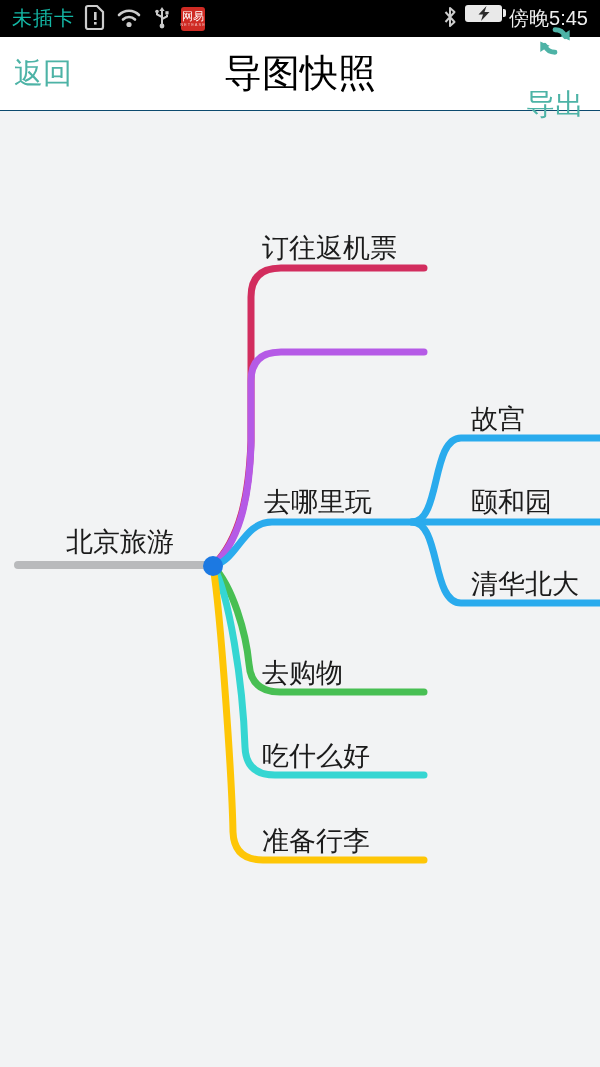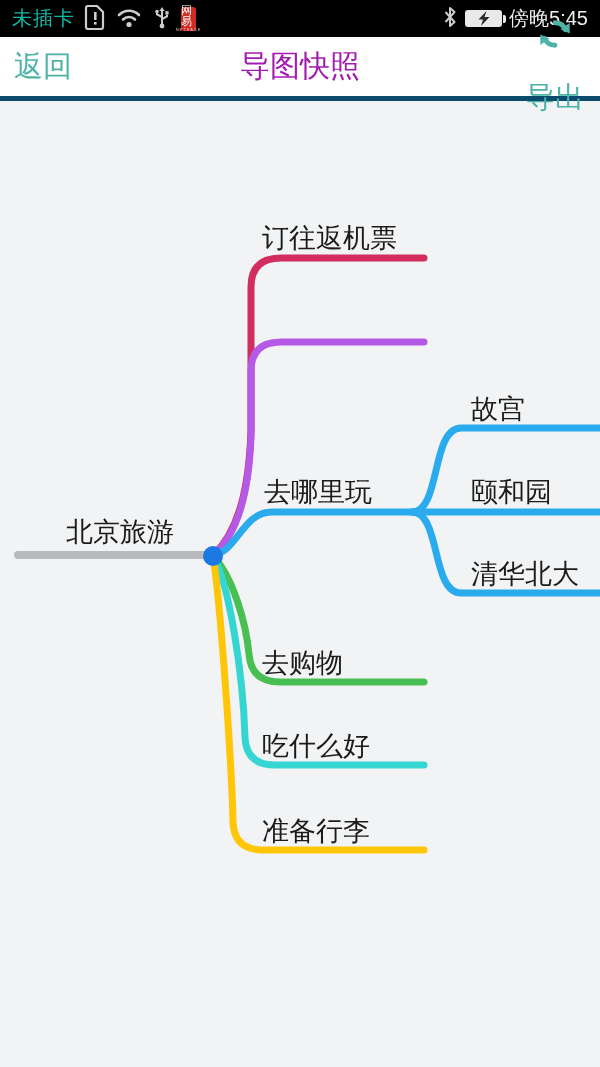--- a/index.html
+++ b/index.html
@@ -7,48 +7,48 @@
   body {
     font-family:"Liberation Sans","DejaVu Sans",sans-serif;
     width:600px; height:1067px; background:#f2f3f4; overflow:hidden; position:relative;
   }
   
   .status-bar {
     height:37px; background:#000; color:#ddd;
     display:flex; align-items:center; padding:0 12px; gap:9px;
   }
   .status-left { display:flex; align-items:center; gap:9px; }
-  .status-right { margin-left:auto; display:flex; align-items:center; gap:7px; }
+  .status-right { margin-left:auto; display:flex; gap:7px; }
   .sb-text { font-size:20px; color:#14b8a6; letter-spacing:1px; }
   .sb-time { font-size:20px; color:#eee; }
   .netease-logo {
-    width:15px; height:24px; background:#cf2b24; border-radius:3px;
+    width:24px; height:24px; background:#cf2b24; border-radius:3px;
     color:#fff; font-size:11px; display:flex; flex-direction:column;
     align-items:center; justify-content:center; line-height:1;
   }
   .netease-sub { font-size:4px; color:#f4bfbd; margin-top:1px; letter-spacing:1px; }
   .battery {
     position:relative; width:37px; height:17px; background:#e9e9e9;
     border-radius:3px; display:flex; align-items:center; justify-content:center;
   }
   .battery:after {
     content:""; position:absolute; right:-4px; top:4.5px; width:3px; height:8px;
     background:#e9e9e9; border-radius:0 2px 2px 0;
   }
   
   .header {
-    position:relative; height:64px; background:#fff; border-bottom:5px solid #0c4a6e;
+    position:relative; height:74px; background:#fff; border-bottom:1px solid #0c4a6e;
     display:flex; align-items:center;
   }
   .hdr-back {
     position:absolute; left:14px; font-size:29px; color:#4db3a6; cursor:pointer;
   }
   .hdr-title {
     position:absolute; left:0; right:0; text-align:center;
-    font-size:30px; color:#a21caf;
+    font-size:38px; color:#000000;
   }
   .hdr-right { position:absolute; right:16px; display:flex; align-items:center; gap:26px;flex-direction:column; }
   .hdr-export { font-size:29px; color:#4db3a6; cursor:pointer; }
   .refresh-icon { width:36px; height:36px; cursor:pointer; }
   
   .map { position:relative; width:600px; height:956px; }
   .map svg.wires { position:absolute; left:0; top:0; }
   .node-label {
     position:absolute; font-size:27px; color:#1b1b1b; white-space:nowrap; cursor:pointer;
   }

